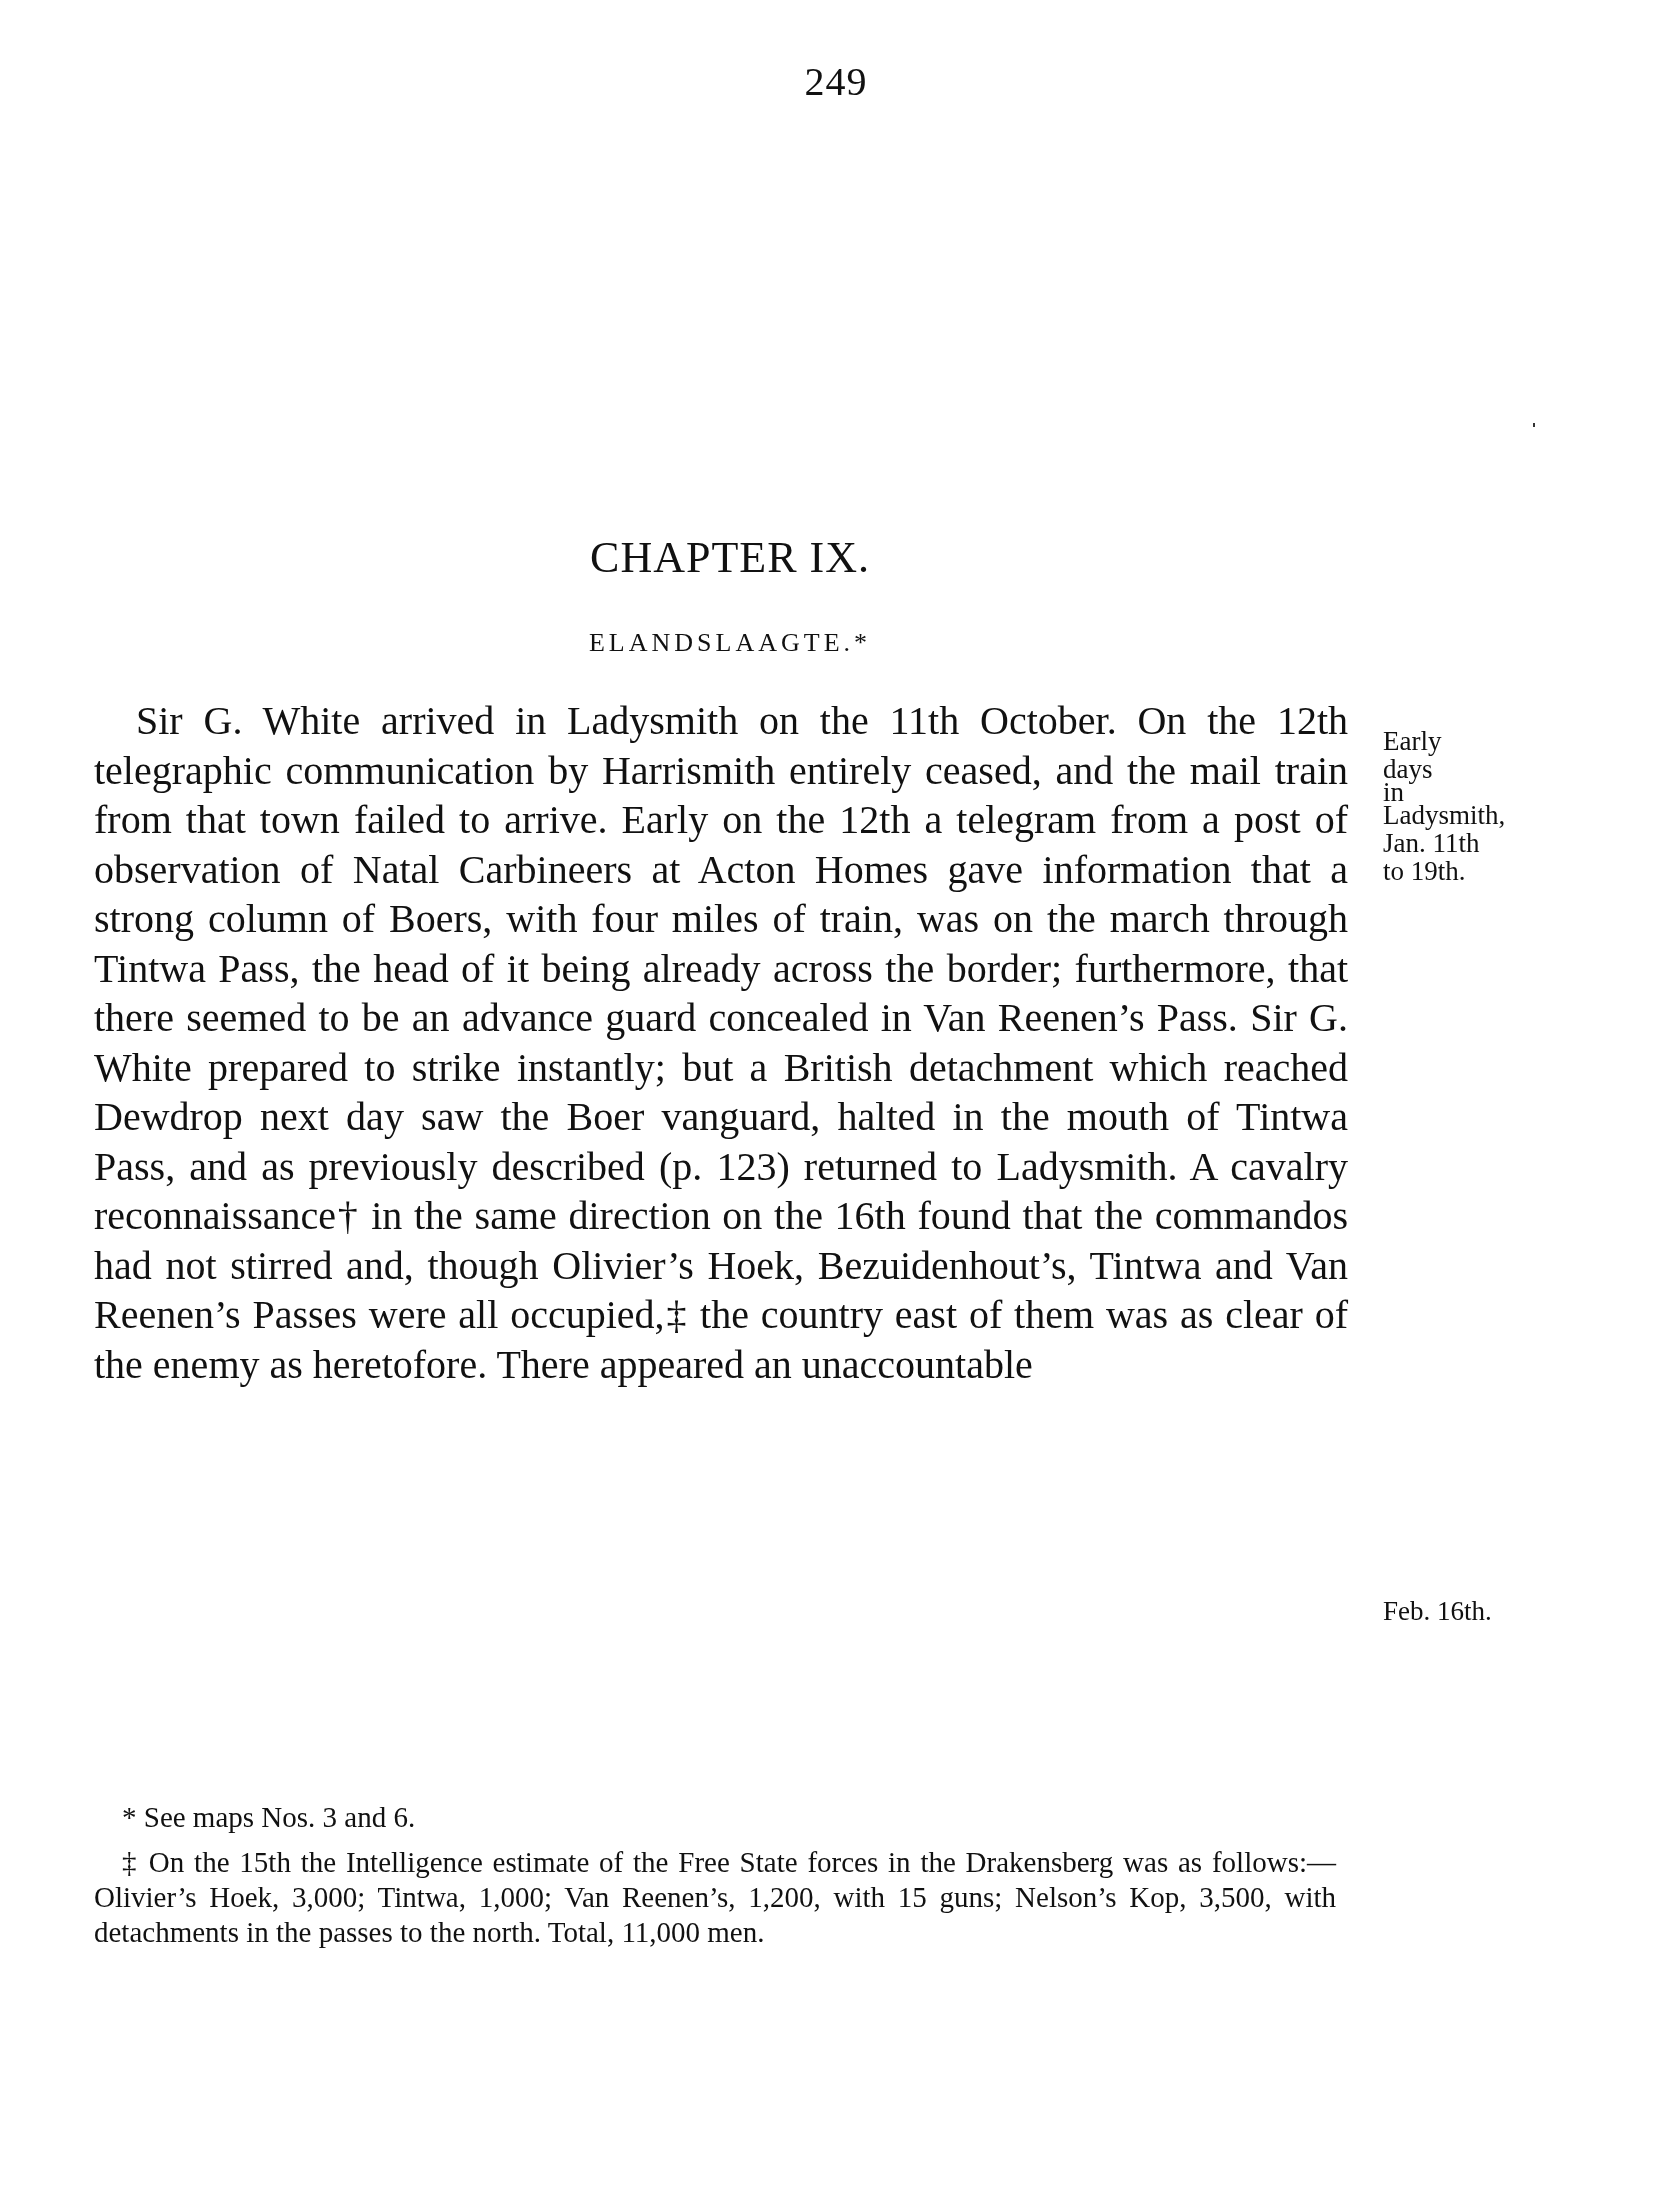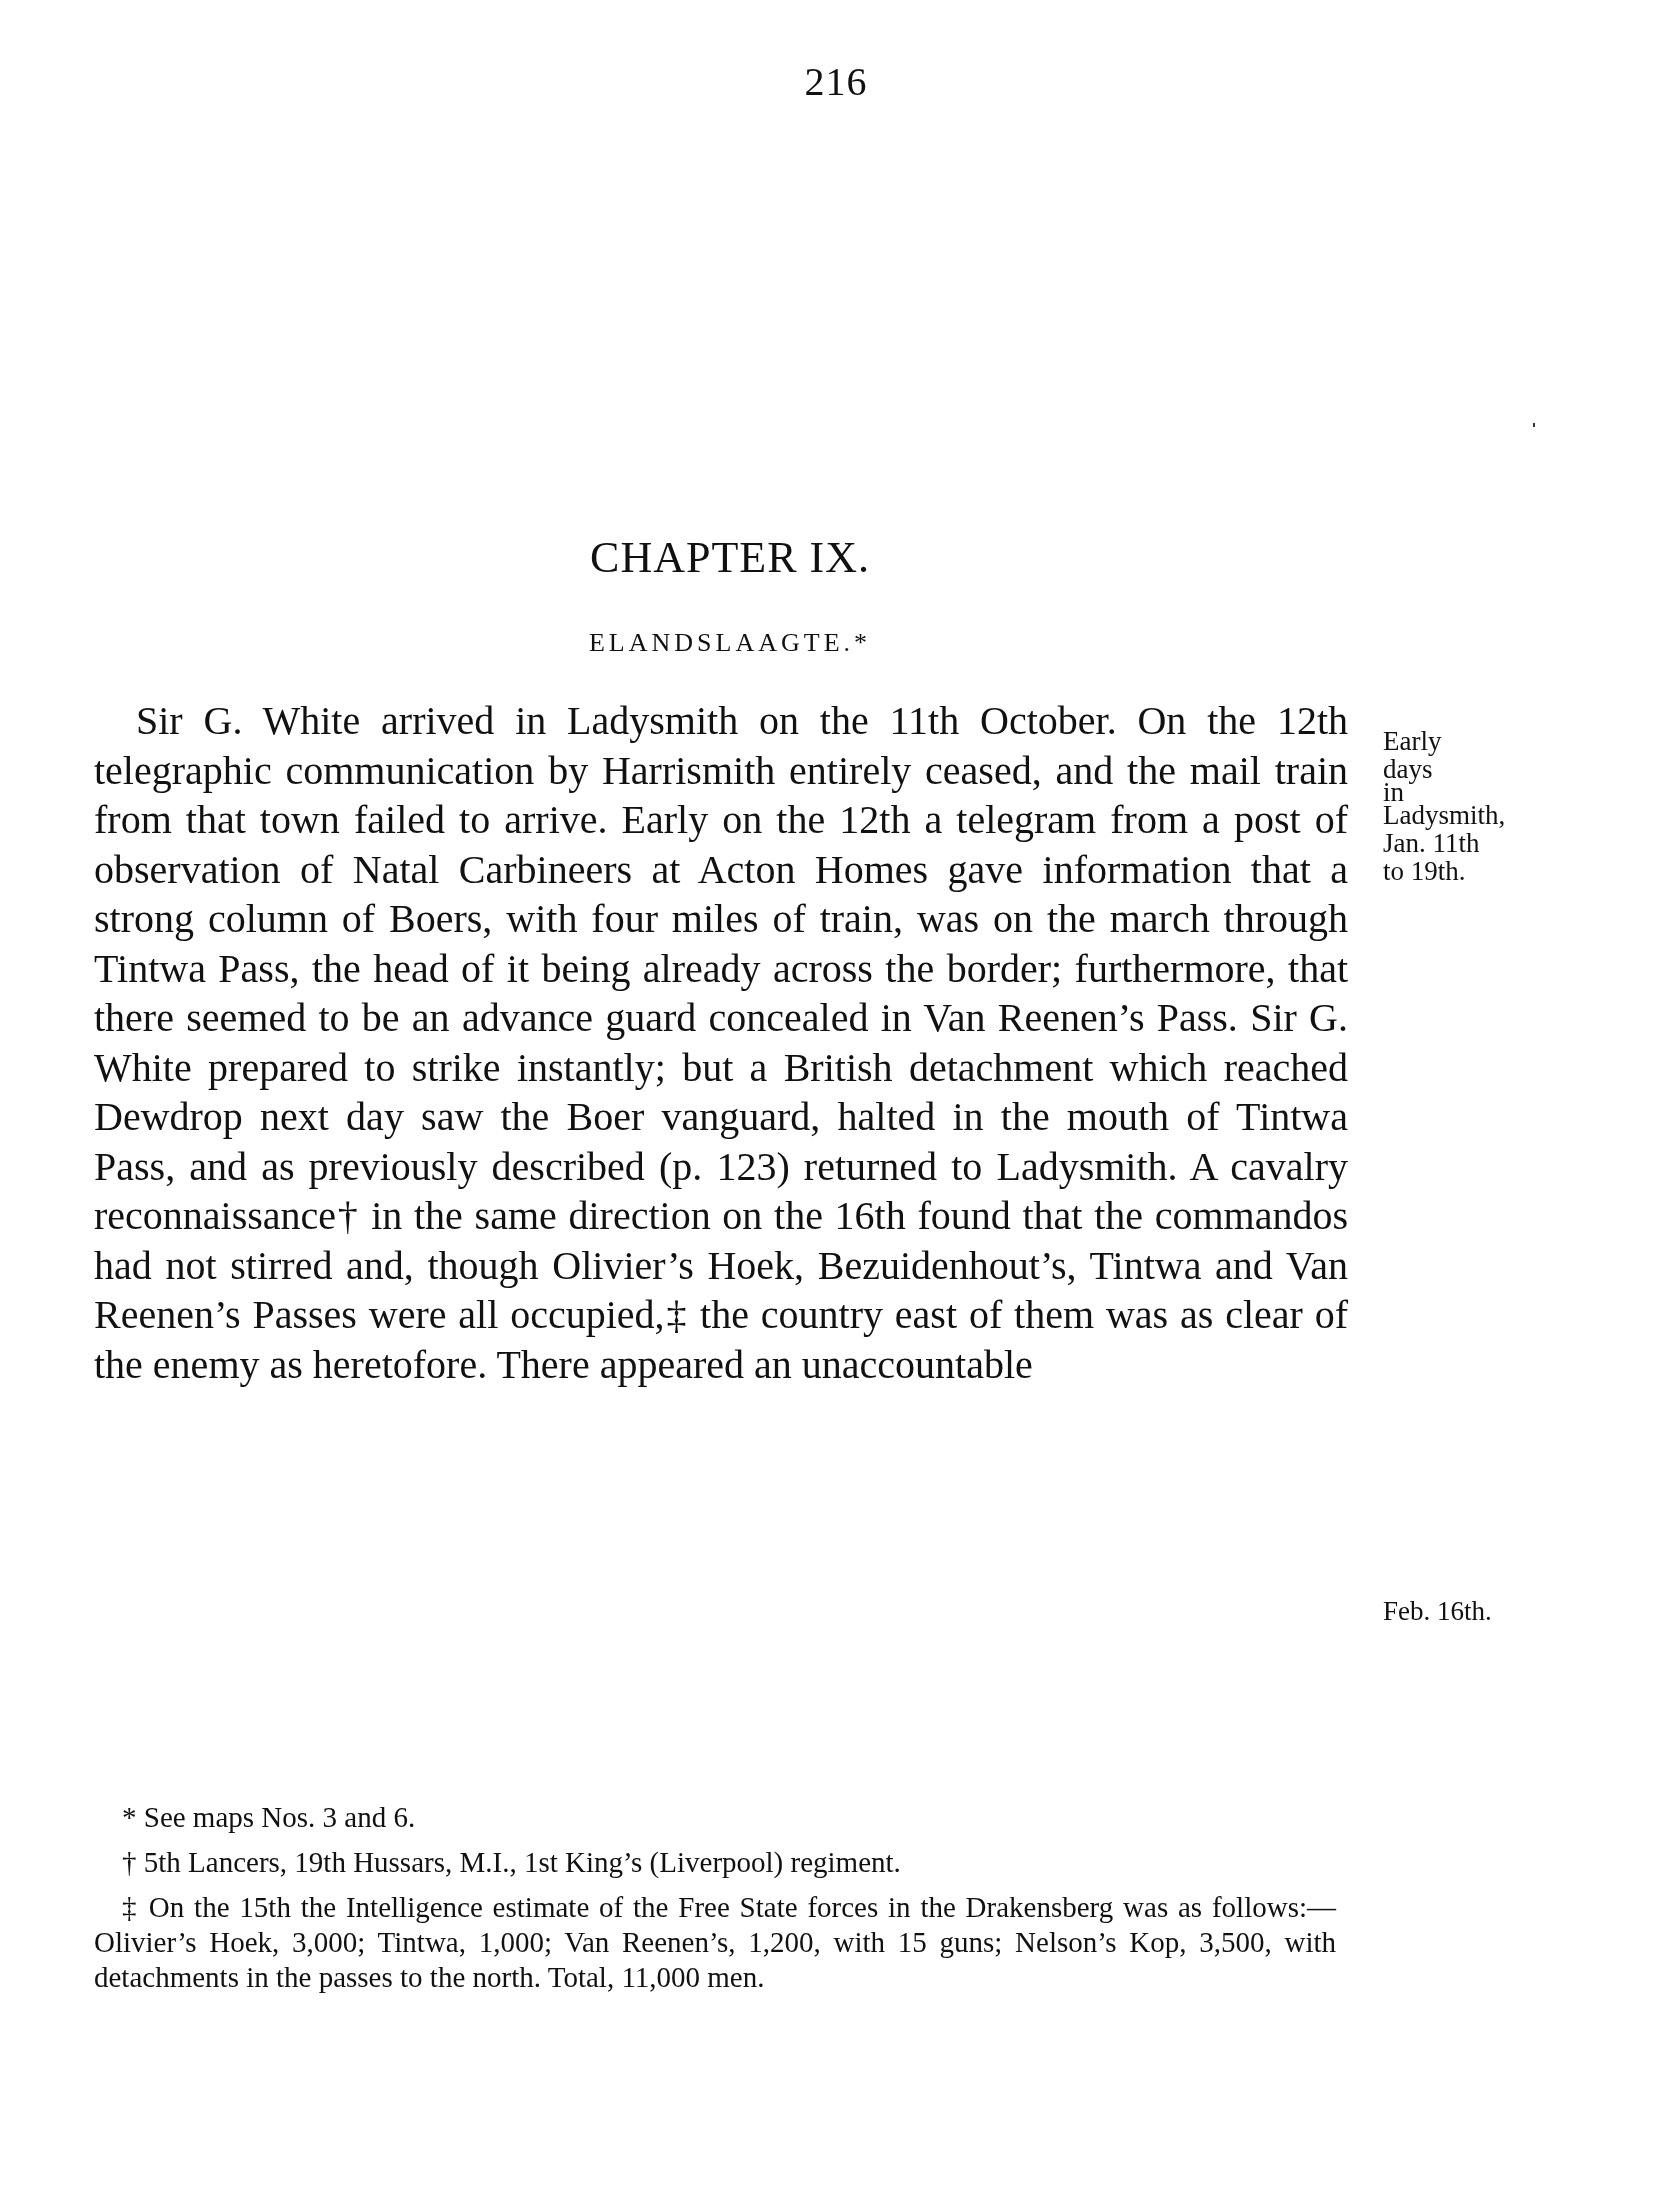--- a/index.html
+++ b/index.html
@@ -20,21 +20,21 @@
   .sidenote-2 { top: 1597px; }
   .footnotes { position: absolute; left: 94px; width: 1254px; top: 1800px; }
   .footnote { font-size: 29px; line-height: 35px; margin: 0 12px 10px 0; text-align: justify; }
   .footnote.first-indent { text-indent: 28px; }
   .footnote.hanging { text-indent: 28px; }
   .speck { position: absolute; left: 1533px; top: 423px; width: 2px; height: 4px; background: #333; }
 </style>
 </head>
 <body>
 
-<div class="page-number">216</div>
+<div class="page-number">249</div>
 
 <div class="speck"></div>
 
 <div class="chapter-title">CHAPTER IX.</div>
 <div class="chapter-subtitle">ELANDSLAAGTE.*</div>
 
 <div class="body-text">
   <p class="para indent">Sir G. White arrived in Ladysmith on the 11th October. On the 12th telegraphic communication by Harrismith entirely ceased, and the mail train from that town failed to arrive. Early on the 12th a telegram from a post of observation of Natal Carbineers at Acton Homes gave information that a strong column of Boers, with four miles of train, was on the march through Tintwa Pass, the head of it being already across the border; furthermore, that there seemed to be an advance guard concealed in Van Reenen’s Pass. Sir G. White prepared to strike instantly; but a British detachment which reached Dewdrop next day saw the Boer vanguard, halted in the mouth of Tintwa Pass, and as previously described (p. 123) returned to Ladysmith. A cavalry reconnaissance† in the same direction on the 16th found that the commandos had not stirred and, though Olivier’s Hoek, Bezuidenhout’s, Tintwa and Van Reenen’s Passes were all occupied,‡ the country east of them was as clear of the enemy as heretofore. There appeared an unaccountable</p>
 </div>
 
@@ -46,15 +46,14 @@
   <div>Jan. 11th</div>
   <div>to 19th.</div>
 </div>
 
 <div class="sidenote sidenote-2">
   <div>Feb. 16th.</div>
 </div>
 
 <div class="footnotes">
   <p class="footnote first-indent">* See maps Nos. 3 and 6.</p>
-  <p class="footnote first-indent">† 5th Lancers, 19th Hussars, M.I., 1st King’s (Liverpool) regiment.</p>
   <p class="footnote hanging">‡ On the 15th the Intelligence estimate of the Free State forces in the Drakensberg was as follows:—Olivier’s Hoek, 3,000; Tintwa, 1,000; Van Reenen’s, 1,200, with 15 guns; Nelson’s Kop, 3,500, with detachments in the passes to the north. Total, 11,000 men.</p>
 </div>
 
 </body></html>

